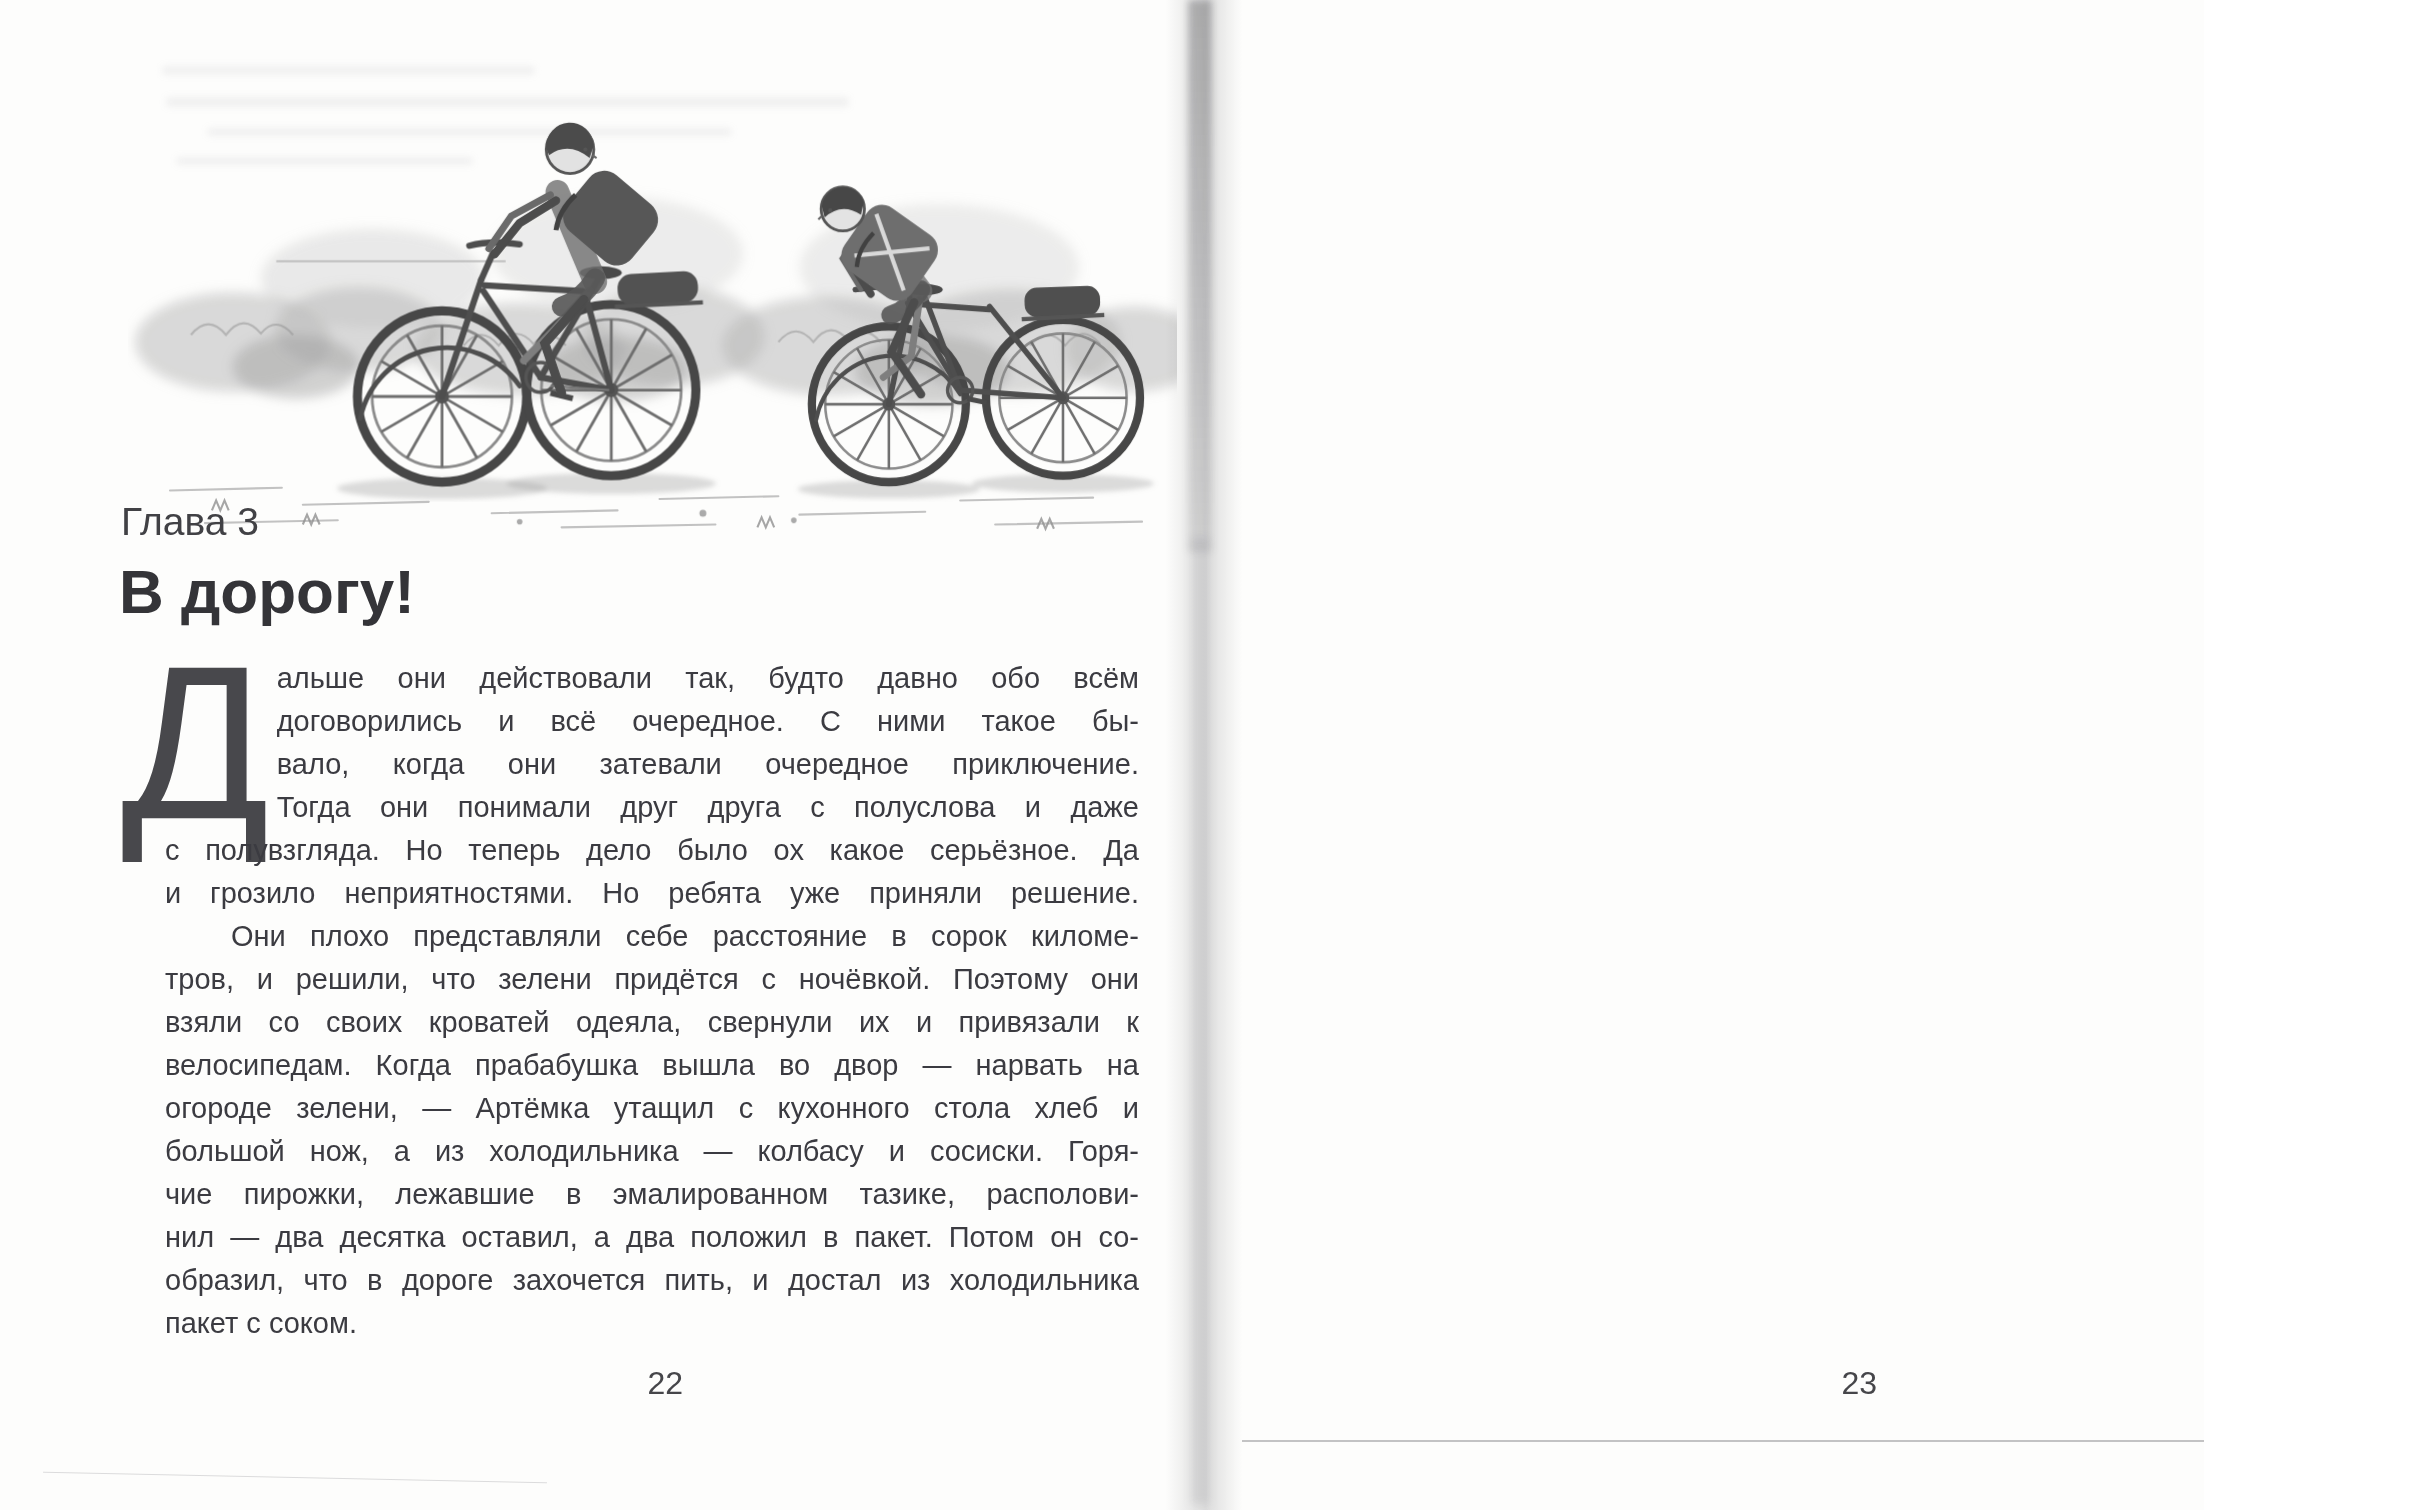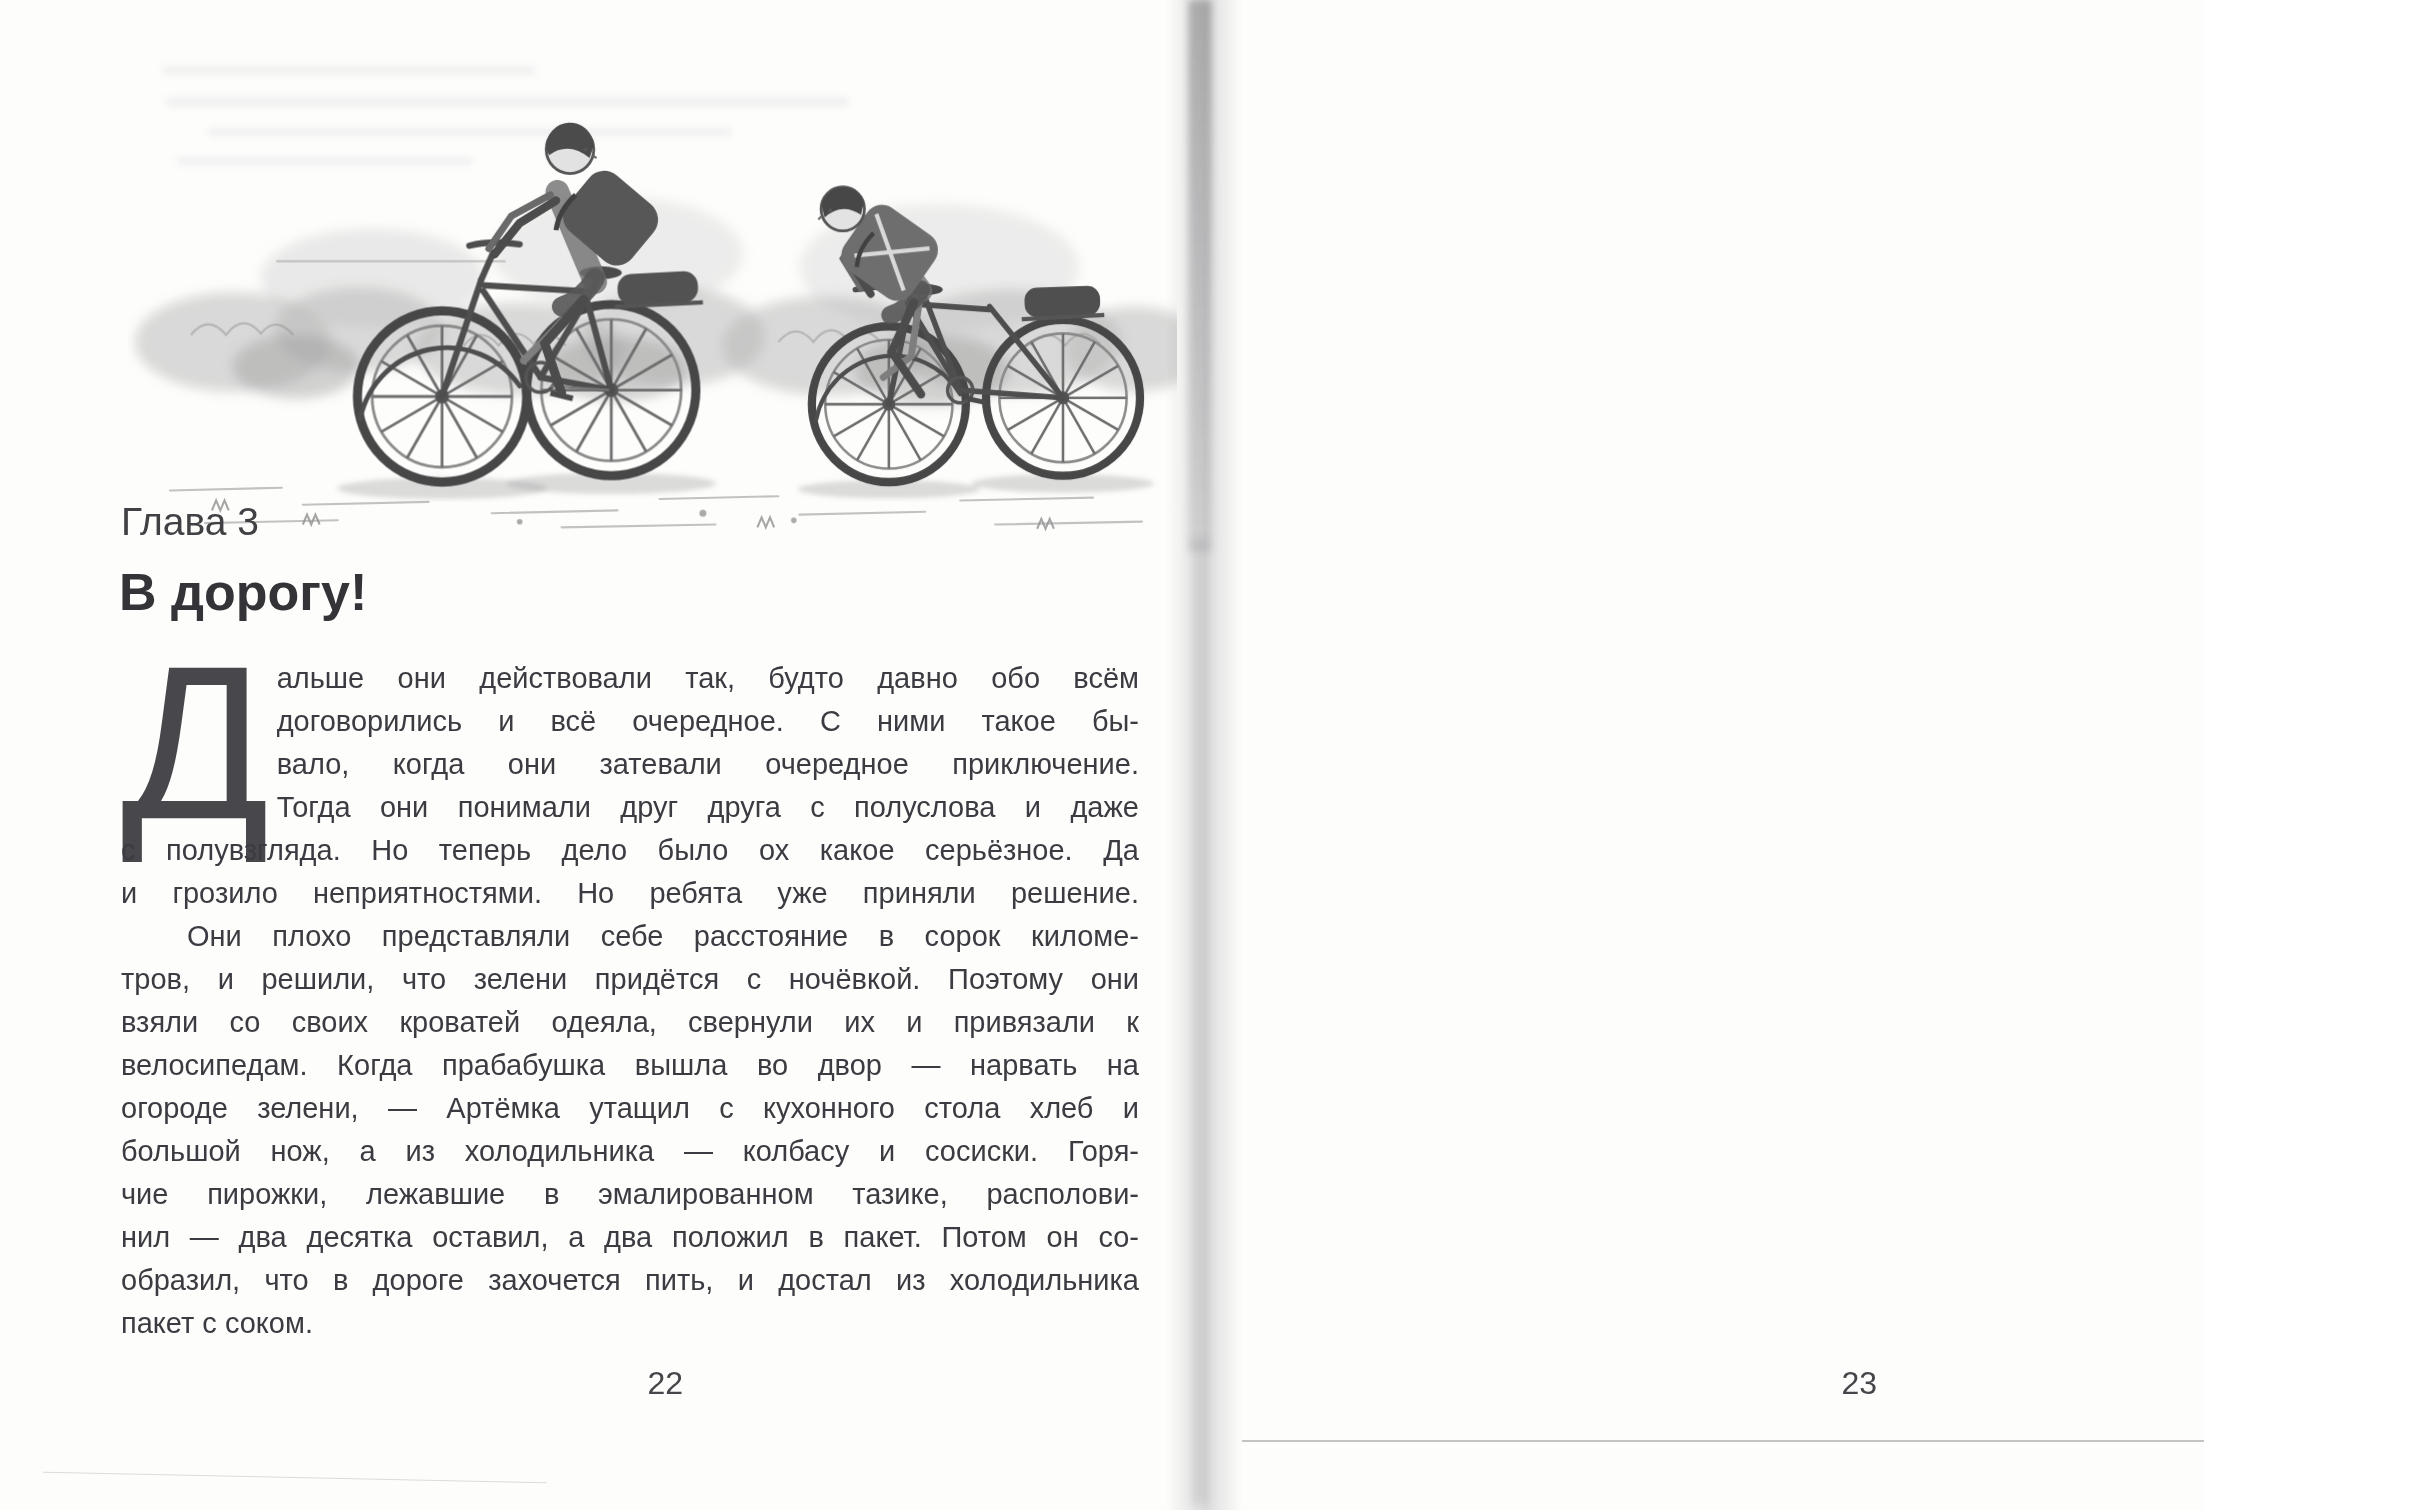--- a/index.html
+++ b/index.html
@@ -5,26 +5,26 @@
   html,body{margin:0;padding:0;background:#ffffff;}
   .spread{position:relative;width:2204px;height:1510px;background:#fdfdfc;overflow:hidden;
           font-family:"Liberation Sans",sans-serif;}
   .page{position:absolute;top:0;height:1510px;}
   .page.left{left:0;width:1208px;}
   .page.right{left:1208px;width:1206px;text-decoration:underline;}
 
   .illo{position:absolute;left:128px;top:66px;width:1049px;height:467px;}
 
   .chapter-label{position:absolute;left:121px;top:501px;font-size:39px;line-height:41px;color:#414145;}
-  .chapter-title{position:absolute;left:119px;top:559px;font-size:52px;line-height:66px;font-weight:bold;color:#343438;}
+  .chapter-title{position:absolute;left:119px;top:559px;font-size:62px;line-height:66px;font-weight:bold;color:#343438;}
 
   .body{position:absolute;color:#3b3b41;}
   .left-body{left:121px;top:657px;width:1018px;font-size:29px;line-height:43px;}
 
-  .line{text-align:justify;text-align-last:left;}
+  .line{text-align:justify;text-align-last:left;margin-left:44px;}
   .line.just{text-align-last:justify;}
   .line.indent{text-indent:66px;}
 
   .dropcap{float:left;width:146px;height:170px;margin-right:9.7px;
            font-size:219px;line-height:170px;color:#48484c;}
 
   .pagenum{position:absolute;top:1365px;width:138px;text-align:right;font-size:32px;color:#46464a;}
   .pagenum.pl{left:545px;}
   .pagenum.pr{left:531px;}
 

